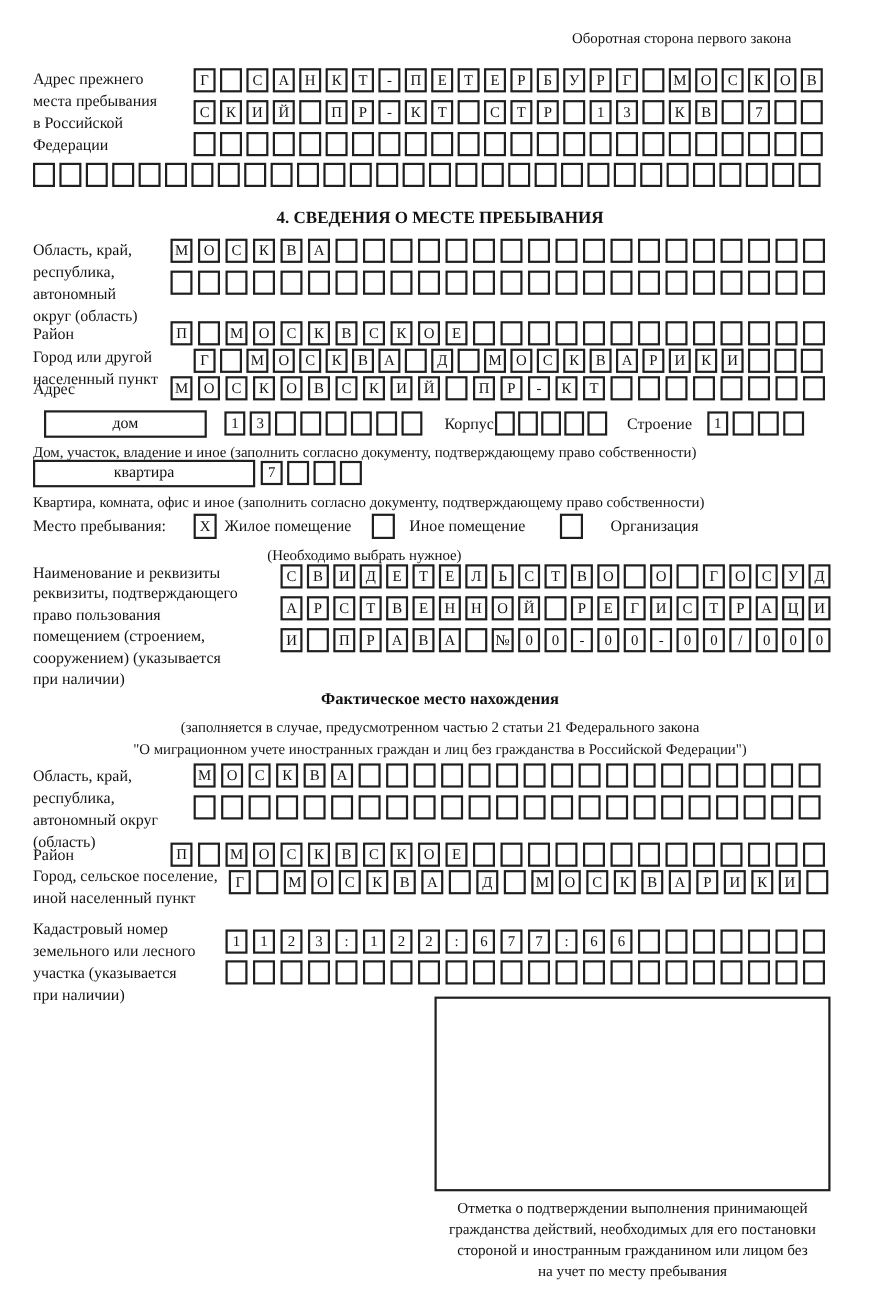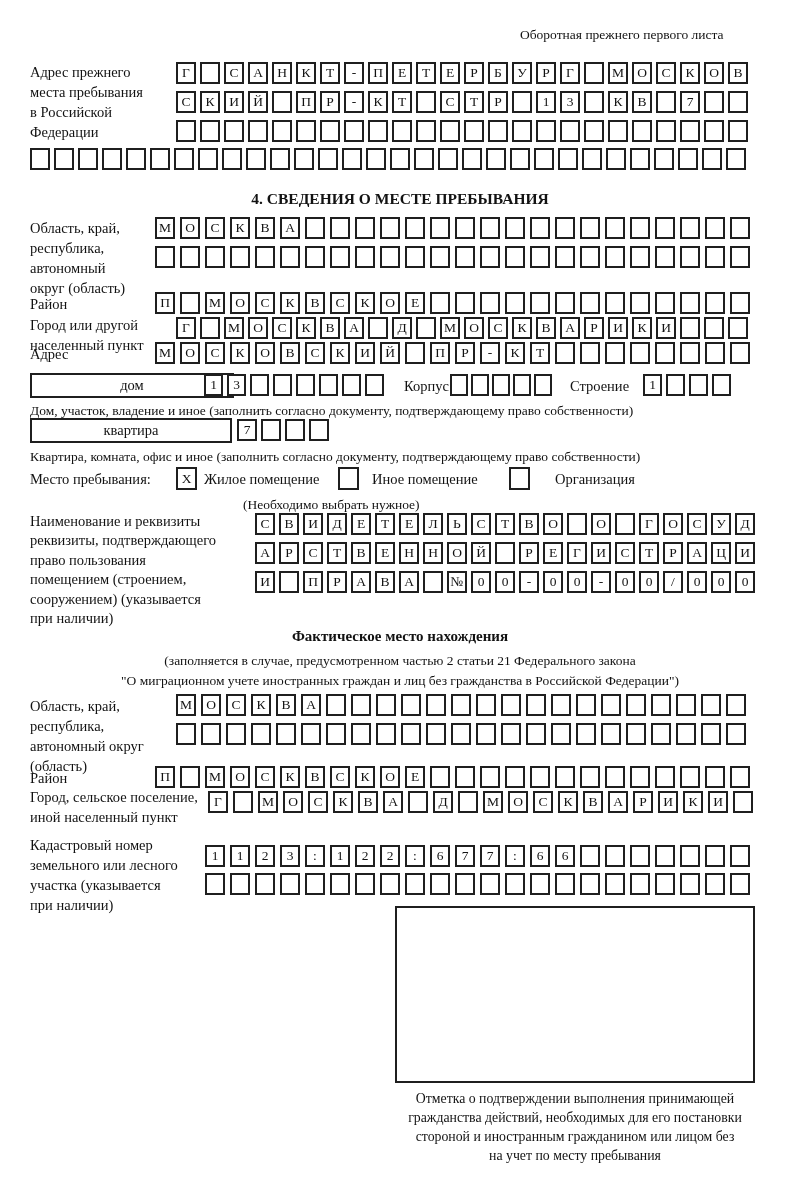--- a/index.html
+++ b/index.html
@@ -21,21 +21,21 @@
   .checkbox{position:absolute;box-sizing:border-box;border:2px solid #1f1f1f;width:21px;height:23px;background:#fff;
             display:flex;align-items:center;justify-content:center;font-size:13.5px;}
   .stampbox{position:absolute;box-sizing:border-box;border:2px solid #1f1f1f;background:#fff;}
   .caption{position:absolute;text-align:center;font-size:13.8px;line-height:19px;}
 </style>
 </head>
 <body>
 
 <div id="form">
 
-  <div class="note" style="left:520px;top:26px;">Оборотная прежнего первого листа</div>
+  <div class="note" style="left:520px;top:26px;">Оборотная сторона первого закона</div>
 
   <div class="lbl" style="left:30px;top:63px;">Адрес прежнего</div>
   <div class="lbl" style="left:30px;top:83px;">места пребывания</div>
   <div class="lbl" style="left:30px;top:103px;">в Российской</div>
   <div class="lbl" style="left:30px;top:123px;">Федерации</div>
 
   <div class="cellrow g24" style="left:176px;top:62px;">
       <span class="cell">Г</span>
       <span class="cell"></span>
       <span class="cell">С</span>
@@ -284,21 +284,21 @@
       <span class="cell"></span>
       <span class="cell"></span>
       <span class="cell"></span>
       <span class="cell"></span>
       <span class="cell"></span>
       <span class="cell"></span>
       <span class="cell"></span>
       <span class="cell"></span>
     </div>
 
-  <div class="widebox" style="left:30px;top:373px;width:204px;">дом</div>
+  <div class="widebox" style="left:40px;top:373px;width:148px;">дом</div>
   <div class="cellrow g23" style="left:204px;top:374px;">
       <span class="cell">1</span>
       <span class="cell">3</span>
       <span class="cell"></span>
       <span class="cell"></span>
       <span class="cell"></span>
       <span class="cell"></span>
       <span class="cell"></span>
       <span class="cell"></span>
     </div>

